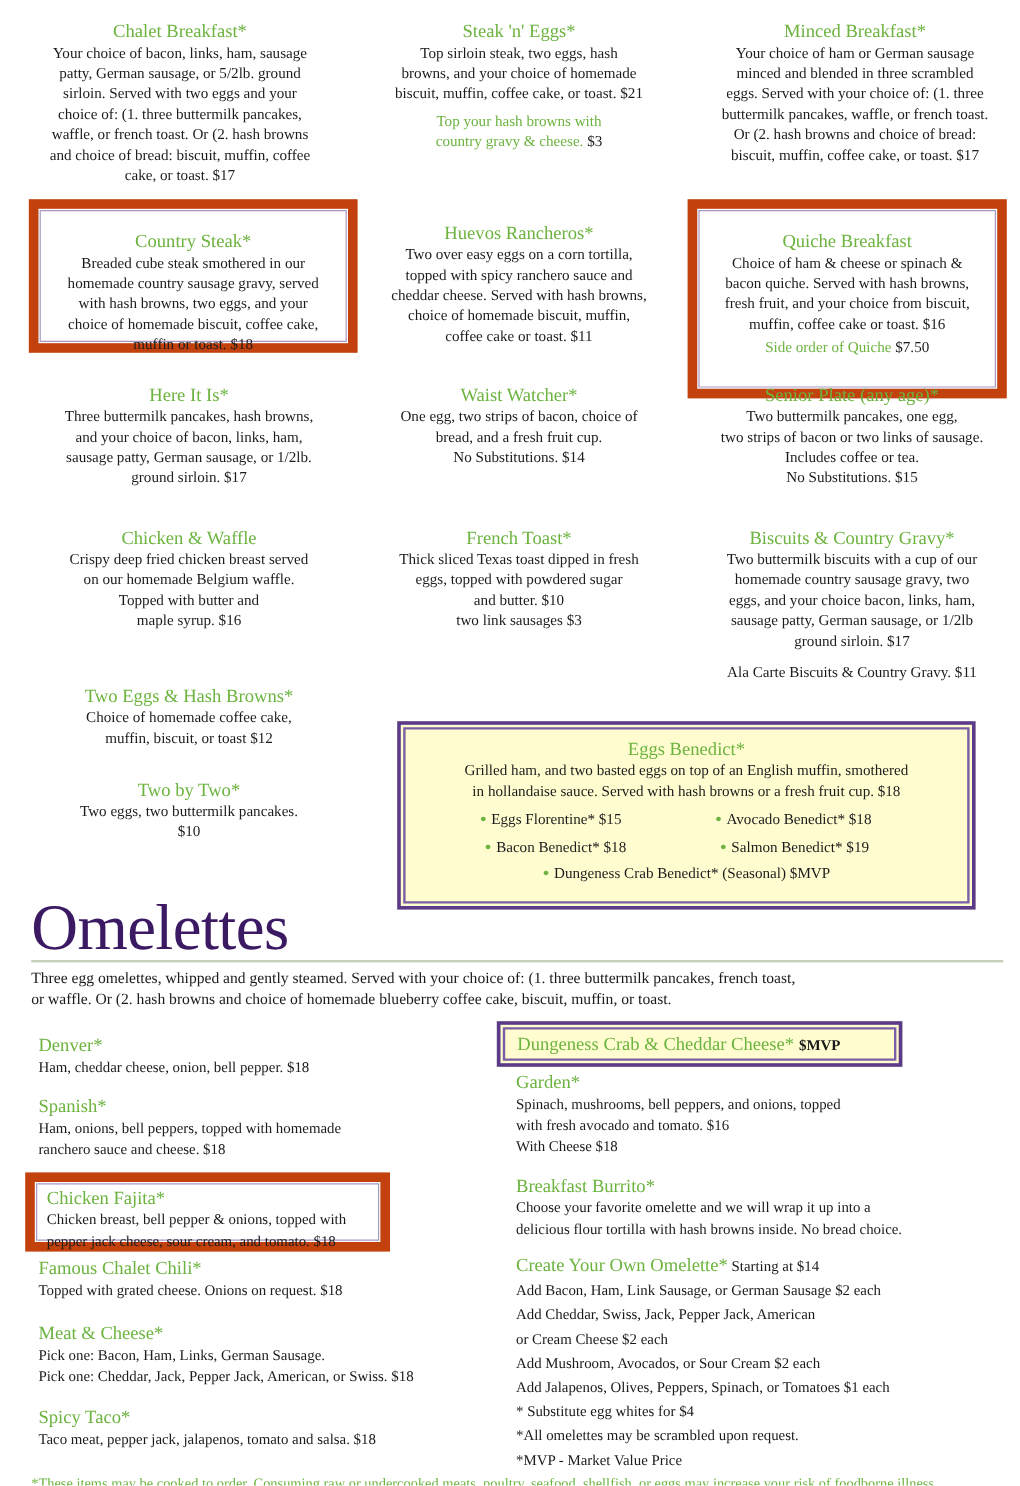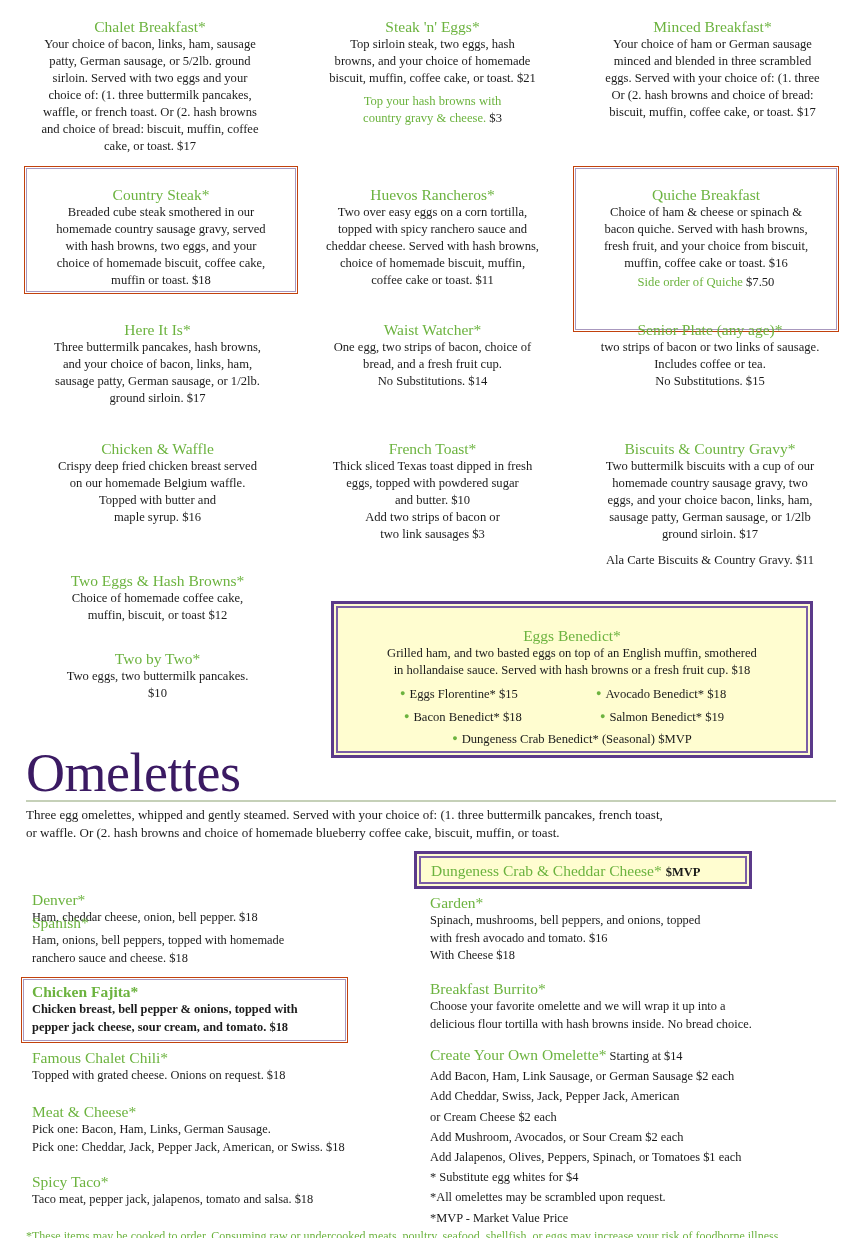--- a/index.html
+++ b/index.html
@@ -8,21 +8,21 @@
     font-family: "Liberation Serif", "DejaVu Serif", serif;
     color: #1a1a1a;
   }
   .abs { position: absolute; }
   .c { text-align: center; }
   .t { color: #6cb33f; font-size: 15.5px; line-height: 19px; margin-top: 11px; }
   .d { font-size: 12.6px; line-height: 17px; color: #1b1b1b; }
   .g { color: #6cb33f; }
   .box {
     position: absolute; box-sizing: border-box;
-    border: 1px solid #c2410c;
+    border: 8px solid #c2410c;
     box-shadow: inset 0 0 0 1px #fff, inset 0 0 0 2px #a898bf;
     background: #fff;
   }
   .box-y {
     position: absolute; box-sizing: border-box;
     border: 3px solid #5b3a8a;
     background: #fffdd0;
     box-shadow: inset 0 0 0 2px #fffdd0, inset 0 0 0 4px #7a5ea6;
   }
   .bullet { color: #6cb33f; font-size: 9px; vertical-align: 2px; margin-right: 4px; }
@@ -62,20 +62,21 @@
     <div><span class="g">country gravy &amp; cheese.</span> <span>$3</span></div>
   </div>
 </div>
 
 <div class="abs c" style="left:580px;top:6px;width:265px;">
   <div class="t">Minced Breakfast*</div>
   <div class="d">
     <div>Your choice of ham or German sausage</div>
       <div>minced and blended in three scrambled</div>
       <div>eggs. Served with your choice of: (1. three</div>
+      <div>buttermilk pancakes, waffle, or french toast.</div>
       <div>Or (2. hash browns and choice of bread:</div>
       <div>biscuit, muffin, coffee cake, or toast. $17</div>
   </div>
 </div>
 
 <div class="box c" style="left:24px;top:166px;width:274px;height:128px;padding-top:7px;">
   <div class="t">Country Steak*</div>
   <div class="d">
     <div>Breaded cube steak smothered in our</div>
       <div>homemade country sausage gravy, served</div>
@@ -122,20 +123,21 @@
   <div class="d">
     <div>One egg, two strips of bacon, choice of</div>
       <div>bread, and a fresh fruit cup.</div>
       <div>No Substitutions. $14</div>
   </div>
 </div>
 
 <div class="abs c" style="left:575px;top:309px;width:270px;">
   <div class="t">Senior Plate (any age)*</div>
   <div class="d">
+    <div>Two buttermilk pancakes, one egg,</div>
       <div>two strips of bacon or two links of sausage.</div>
       <div>Includes coffee or tea.</div>
       <div>No Substitutions. $15</div>
   </div>
 </div>
 
 <div class="abs c" style="left:20px;top:428px;width:275px;">
   <div class="t">Chicken &amp; Waffle</div>
   <div class="d">
     <div>Crispy deep fried chicken breast served</div>
@@ -144,21 +146,20 @@
       <div>maple syrup.  $16</div>
   </div>
 </div>
 
 <div class="abs c" style="left:300px;top:428px;width:265px;">
   <div class="t">French Toast*</div>
   <div class="d">
     <div>Thick sliced Texas toast dipped in fresh</div>
       <div>eggs, topped with powdered sugar</div>
       <div>and butter. $10</div>
-      <div>Add two strips of bacon or</div>
       <div>two link sausages $3</div>
   </div>
 </div>
 
 <div class="abs c" style="left:575px;top:428px;width:270px;">
   <div class="t">Biscuits &amp; Country Gravy*</div>
   <div class="d">
     <div>Two buttermilk biscuits with a cup of our</div>
       <div>homemade country sausage gravy, two</div>
       <div>eggs, and your choice bacon, links, ham,</div>
@@ -177,21 +178,21 @@
 </div>
 
 <div class="abs c" style="left:20px;top:638px;width:275px;">
   <div class="t">Two by Two*</div>
   <div class="d">
     <div>Two eggs, two buttermilk pancakes.</div>
       <div>$10</div>
   </div>
 </div>
 
-<div class="box-y c" style="left:331px;top:601px;width:482px;height:157px;padding-top:11px;">
+<div class="box-y c" style="left:331px;top:601px;width:482px;height:157px;">
   <div class="t">Eggs Benedict*</div>
   <div class="d">
     <div>Grilled ham, and two basted eggs on top of an English muffin, smothered</div>
       <div>in hollandaise sauce. Served with hash browns or a fresh fruit cup. $18</div>
   </div>
   <div class="d" style="position:relative;height:66px;margin-top:6px;">
     <div style="position:absolute;left:66px;top:0;"><span class="bullet">●</span><span>Eggs Florentine* $15</span></div>
     <div style="position:absolute;left:262px;top:0;"><span class="bullet">●</span><span>Avocado Benedict* $18</span></div>
     <div style="position:absolute;left:70px;top:23px;"><span class="bullet">●</span><span>Bacon Benedict* $18</span></div>
     <div style="position:absolute;left:266px;top:23px;"><span class="bullet">●</span><span>Salmon Benedict* $19</span></div>
@@ -199,34 +200,34 @@
   </div>
 </div>
 
 <div class="abs omh" style="left:26px;top:746px;">Omelettes</div>
 <div class="abs rule" style="left:26px;top:800px;width:810px;"></div>
 <div class="abs" style="left:26px;top:806px;width:820px;font-size:13px;line-height:18px;">
   <div>Three egg omelettes, whipped and gently steamed. Served with your choice of: (1. three buttermilk pancakes, french toast,</div>
     <div>or waffle. Or (2. hash browns and choice of homemade blueberry coffee cake, biscuit, muffin, or toast.</div>
 </div>
 
-<div class="abs" style="left:32px;top:862px;margin-top:28px;">
+<div class="abs" style="left:32px;top:862px;">
   <div class="ot">Denver*</div>
   <div class="od">
       <div>Ham, cheddar cheese, onion, bell pepper. $18</div>
     </div>
 </div>
 <div class="abs" style="left:32px;top:913px;">
   <div class="ot">Spanish*</div>
   <div class="od">
       <div>Ham, onions, bell peppers, topped with homemade</div>
       <div>ranchero sauce and cheese. $18</div>
     </div>
 </div>
-<div class="box" style="left:21px;top:977px;width:327px;height:66px;padding:4px 0 0 10px;font-weight:bold;">
+<div class="box" style="left:21px;top:977px;width:304px;height:66px;padding:4px 0 0 10px;">
   <div class="ot">Chicken Fajita*</div>
   <div class="od">
       <div>Chicken breast, bell pepper &amp; onions, topped with</div>
       <div>pepper jack cheese, sour cream, and tomato. $18</div>
     </div>
 </div>
 <div class="abs" style="left:32px;top:1048px;">
   <div class="ot">Famous Chalet Chili*</div>
   <div class="od">
       <div>Topped with grated cheese. Onions on request. $18</div>

